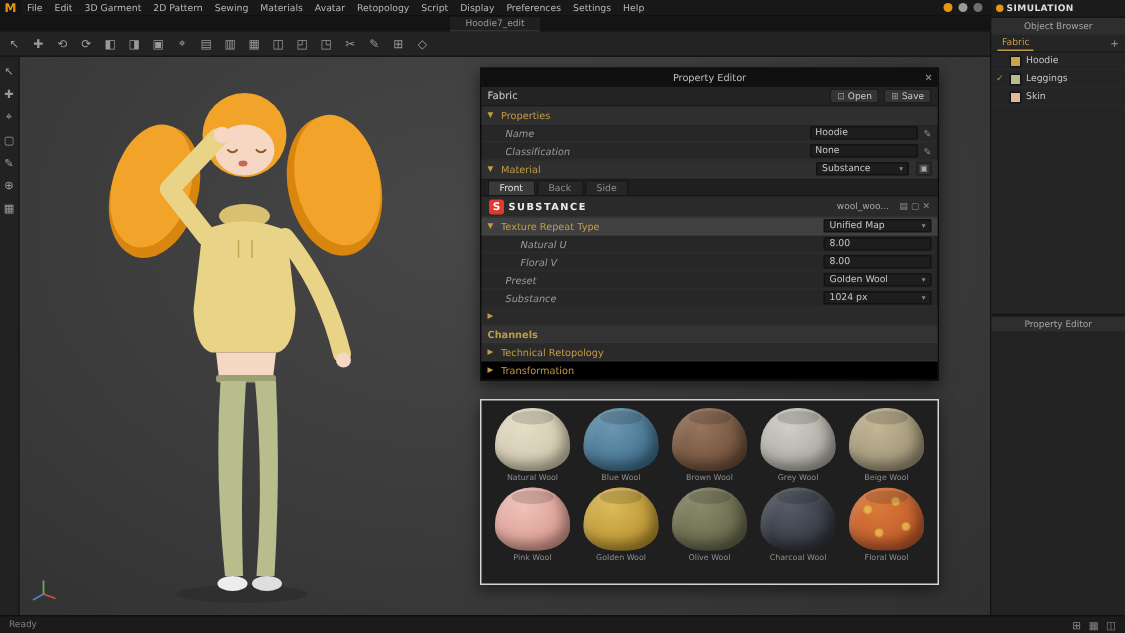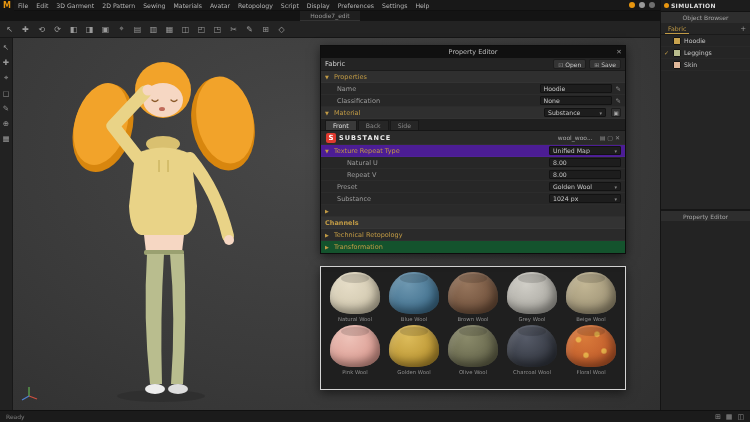--- a/index.html
+++ b/index.html
@@ -39,21 +39,21 @@
   .pe-fabric-label { font-size:6.8px; color:#cfcfcf; flex:1; }
   .pe-btn { display:flex; align-items:center; gap:2px; background:#343434; border:1px solid #1d1d1d; border-radius:2px; height:10px; padding:0 4px; font-size:6px; color:#c9c9c9; cursor:default; }
   .pe-btn .btn-ic { font-size:6px; color:#9a9a9a; }
 
   .pe-row { height:12px; display:flex; align-items:center; padding:0 4px; border-bottom:1px solid rgba(255,255,255,0.025); font-size:6.5px; }
   .pe-section { background:#2f2f2f; color:var(--accent-gold); gap:3px; }
   .pe-bar { background:#333; color:var(--accent-gold);font-weight:bold; }
   .tri { font-size:5px; color:var(--accent-gold); width:6px; }
   .pe-sec-label { font-size:6.5px; color:var(--accent-gold); flex:1; }
   .pe-field { color:#9b9b9b; }
-  .pe-field .f-label { flex:1; }
+  .pe-field .f-label { flex:1;font-style:italic; }
   .ind1 { padding-left:12px; }
   .ind2 { padding-left:22px; }
   .dd { width:72px; height:9px; background:#1d1d1d; border:1px solid #121212; border-radius:1px; display:flex; align-items:center; padding:0 3px; color:#c7c7c7; font-size:6.2px; }
   .dd-text { flex:1; overflow:hidden; white-space:nowrap; }
   .dd-arrow { font-size:5px; color:#888; }
   .numbox { width:72px; height:9px; background:#1d1d1d; border:1px solid #121212; border-radius:1px; display:flex; align-items:center; padding:0 3px; color:#c7c7c7; font-size:6.2px; }
   .pencil { font-size:6.5px; color:#8a8a8a; margin-left:4px; }
   .mini-btn { width:10px; height:9px; background:#343434; border:1px solid #1d1d1d; border-radius:1px; margin-left:2px; display:flex; align-items:center; justify-content:center; font-size:5.5px; color:#aaa; cursor:default; }
 
   .pe-tabs { height:12px; background:#1f1f1f; display:flex; align-items:flex-end; padding:0 4px; gap:1px; border-bottom:1px solid #161616; }
@@ -282,38 +282,38 @@
       <span class="brand-text">SUBSTANCE</span>
       <span class="brand-file">wool_woo...</span>
       <span style="display:flex">
 
       <span class="brand-ic">▤</span>
           <span class="brand-ic">▢</span>
           <span class="brand-ic">✕</span>
         </span>
     </div>
 
-    <div class="pe-row pe-section" style="background:#4c1d95">
+    <div class="pe-row pe-section" style="background:#404040">
       <span class="tri">▼</span>
       <span class="pe-sec-label">Texture Repeat Type</span>
       <div class="dd">
         <span class="dd-text">Unified Map</span>
         <span class="dd-arrow">▾</span>
       </div>
     </div>
 
     <div class="pe-row pe-field">
       <span class="f-label ind2">Natural U</span>
       <div class="numbox">
         <span class="dd-text">8.00</span>
       </div>
     </div>
 
     <div class="pe-row pe-field">
-      <span class="f-label ind2">Repeat V</span>
+      <span class="f-label ind2">Floral V</span>
       <div class="numbox">
         <span class="dd-text">8.00</span>
       </div>
     </div>
 
     <div class="pe-row pe-field">
       <span class="f-label ind1">Preset</span>
       <div class="dd">
         <span class="dd-text">Golden Wool</span>
         <span class="dd-arrow">▾</span>
@@ -335,21 +335,21 @@
 
     <div class="pe-row pe-bar">
       <span class="pe-sec-label">Channels</span>
     </div>
 
     <div class="pe-row pe-section" style="background:#2a2a2a">
       <span class="tri">▶</span>
       <span class="pe-sec-label">Technical Retopology</span>
     </div>
 
-    <div class="pe-row pe-section" style="background:#14532d;border-bottom:none">
+    <div class="pe-row pe-section" style="background:#000000;border-bottom:none">
       <span class="tri">▶</span>
       <span class="pe-sec-label">Transformation</span>
     </div>
   </div>
 
   <div class="mat-panel">
     <div class="mat-grid">
 
     <div class="mat-cell">
         <div class="mat-thumb" style="--c1: #cfc6ad; --c2: #e6ddc7;"></div>

